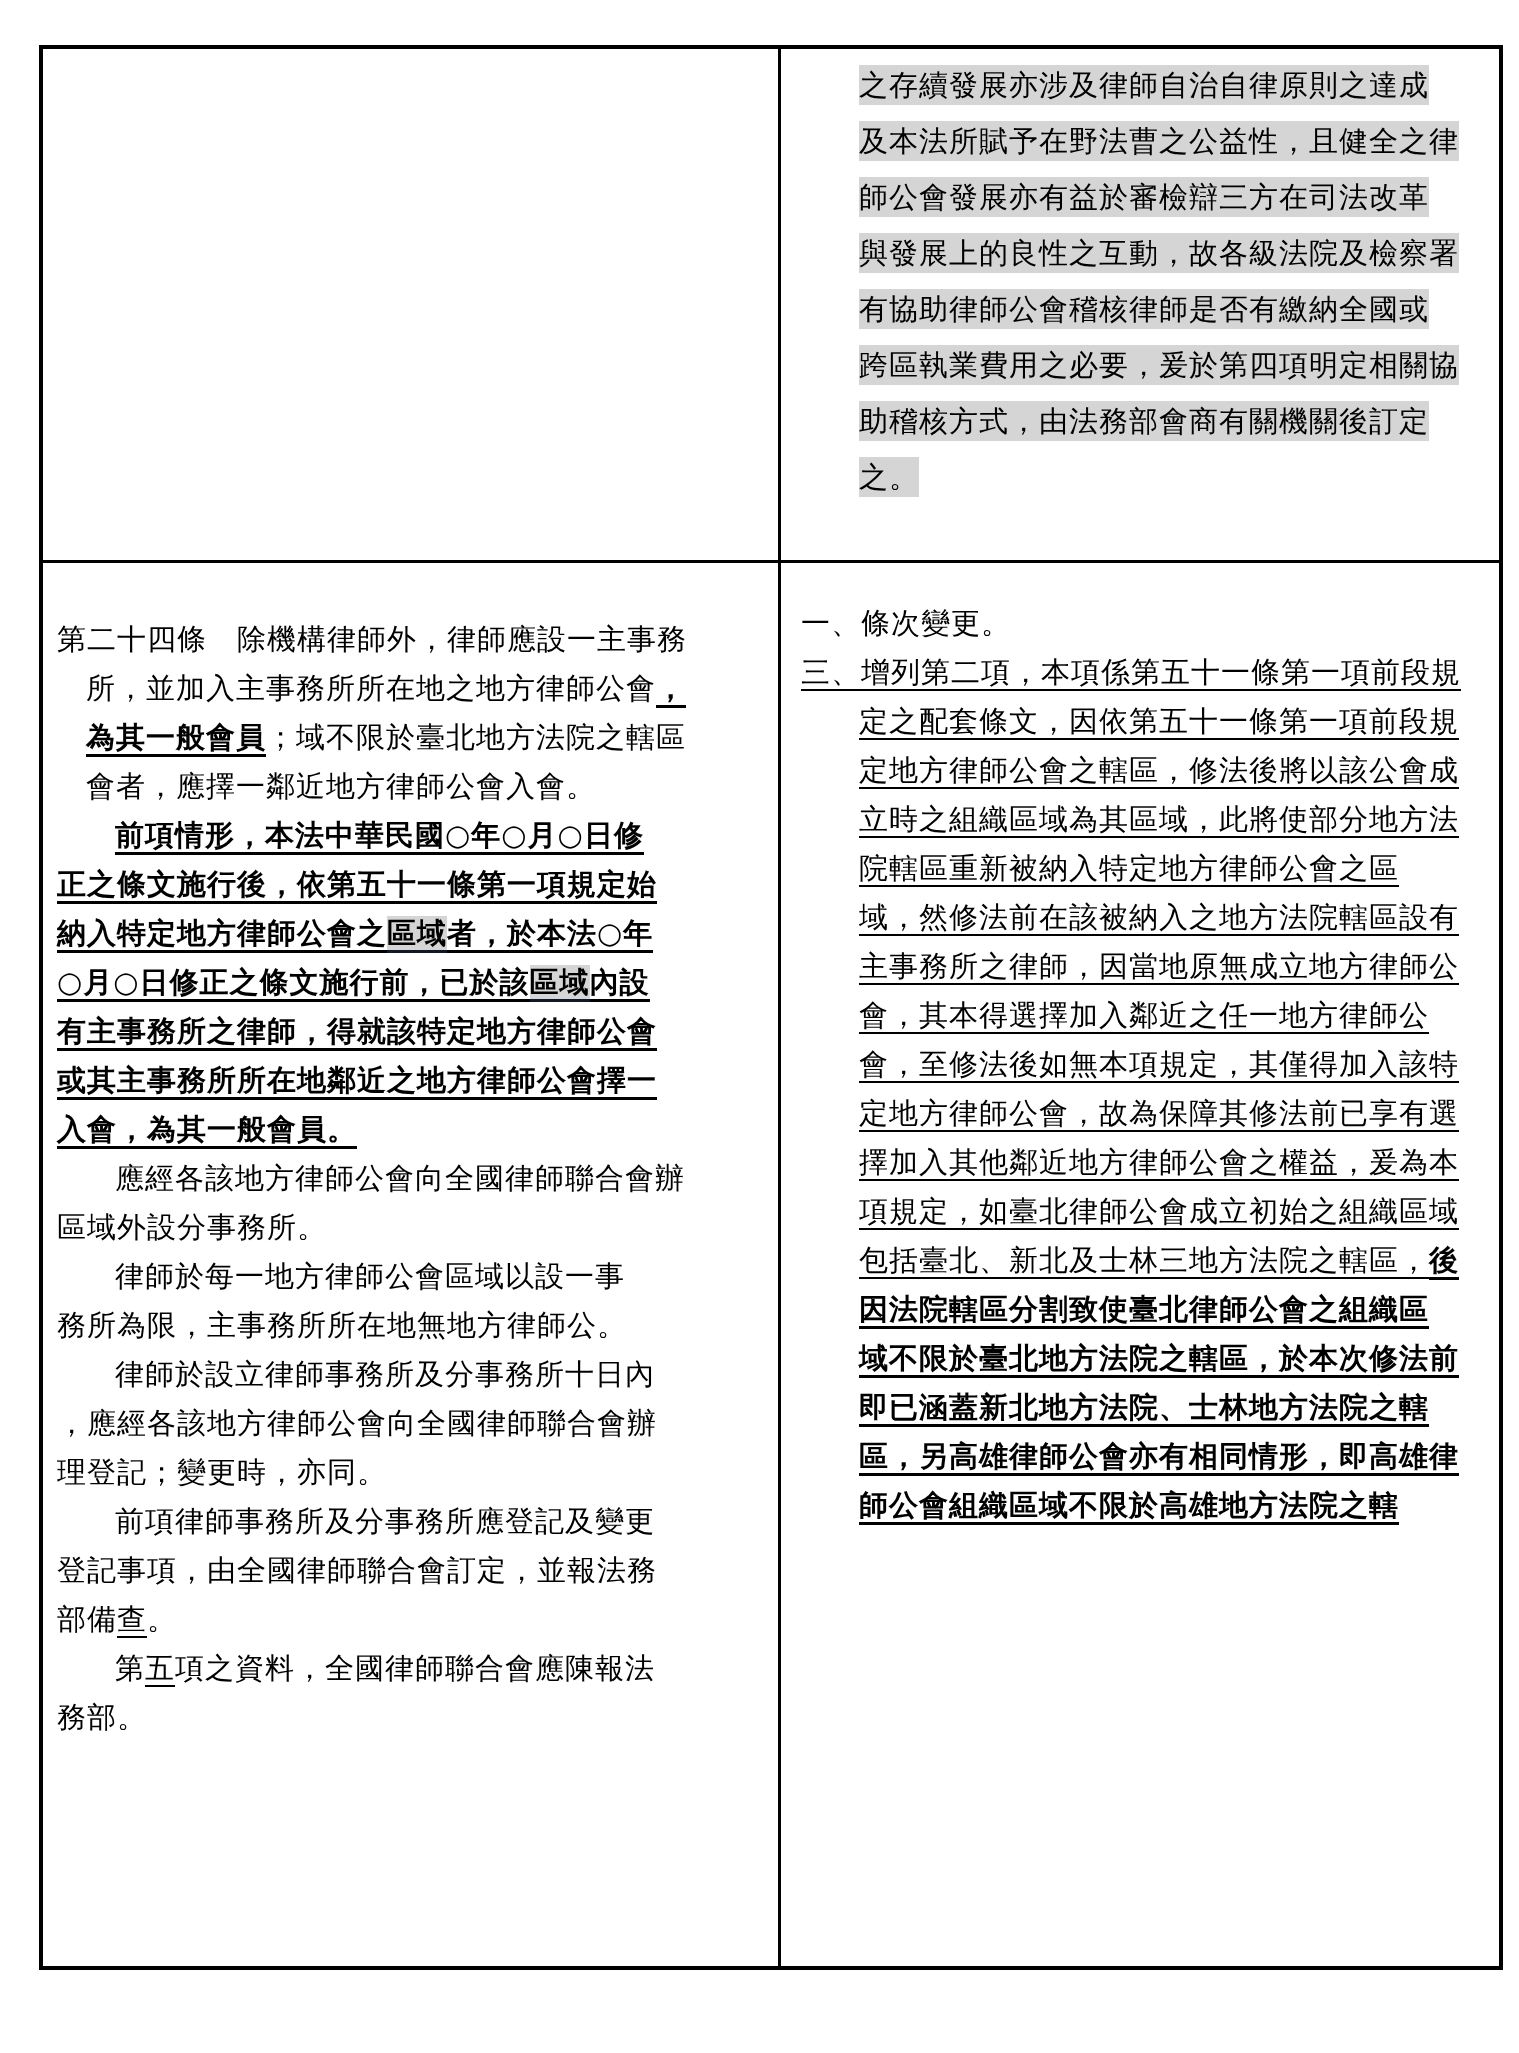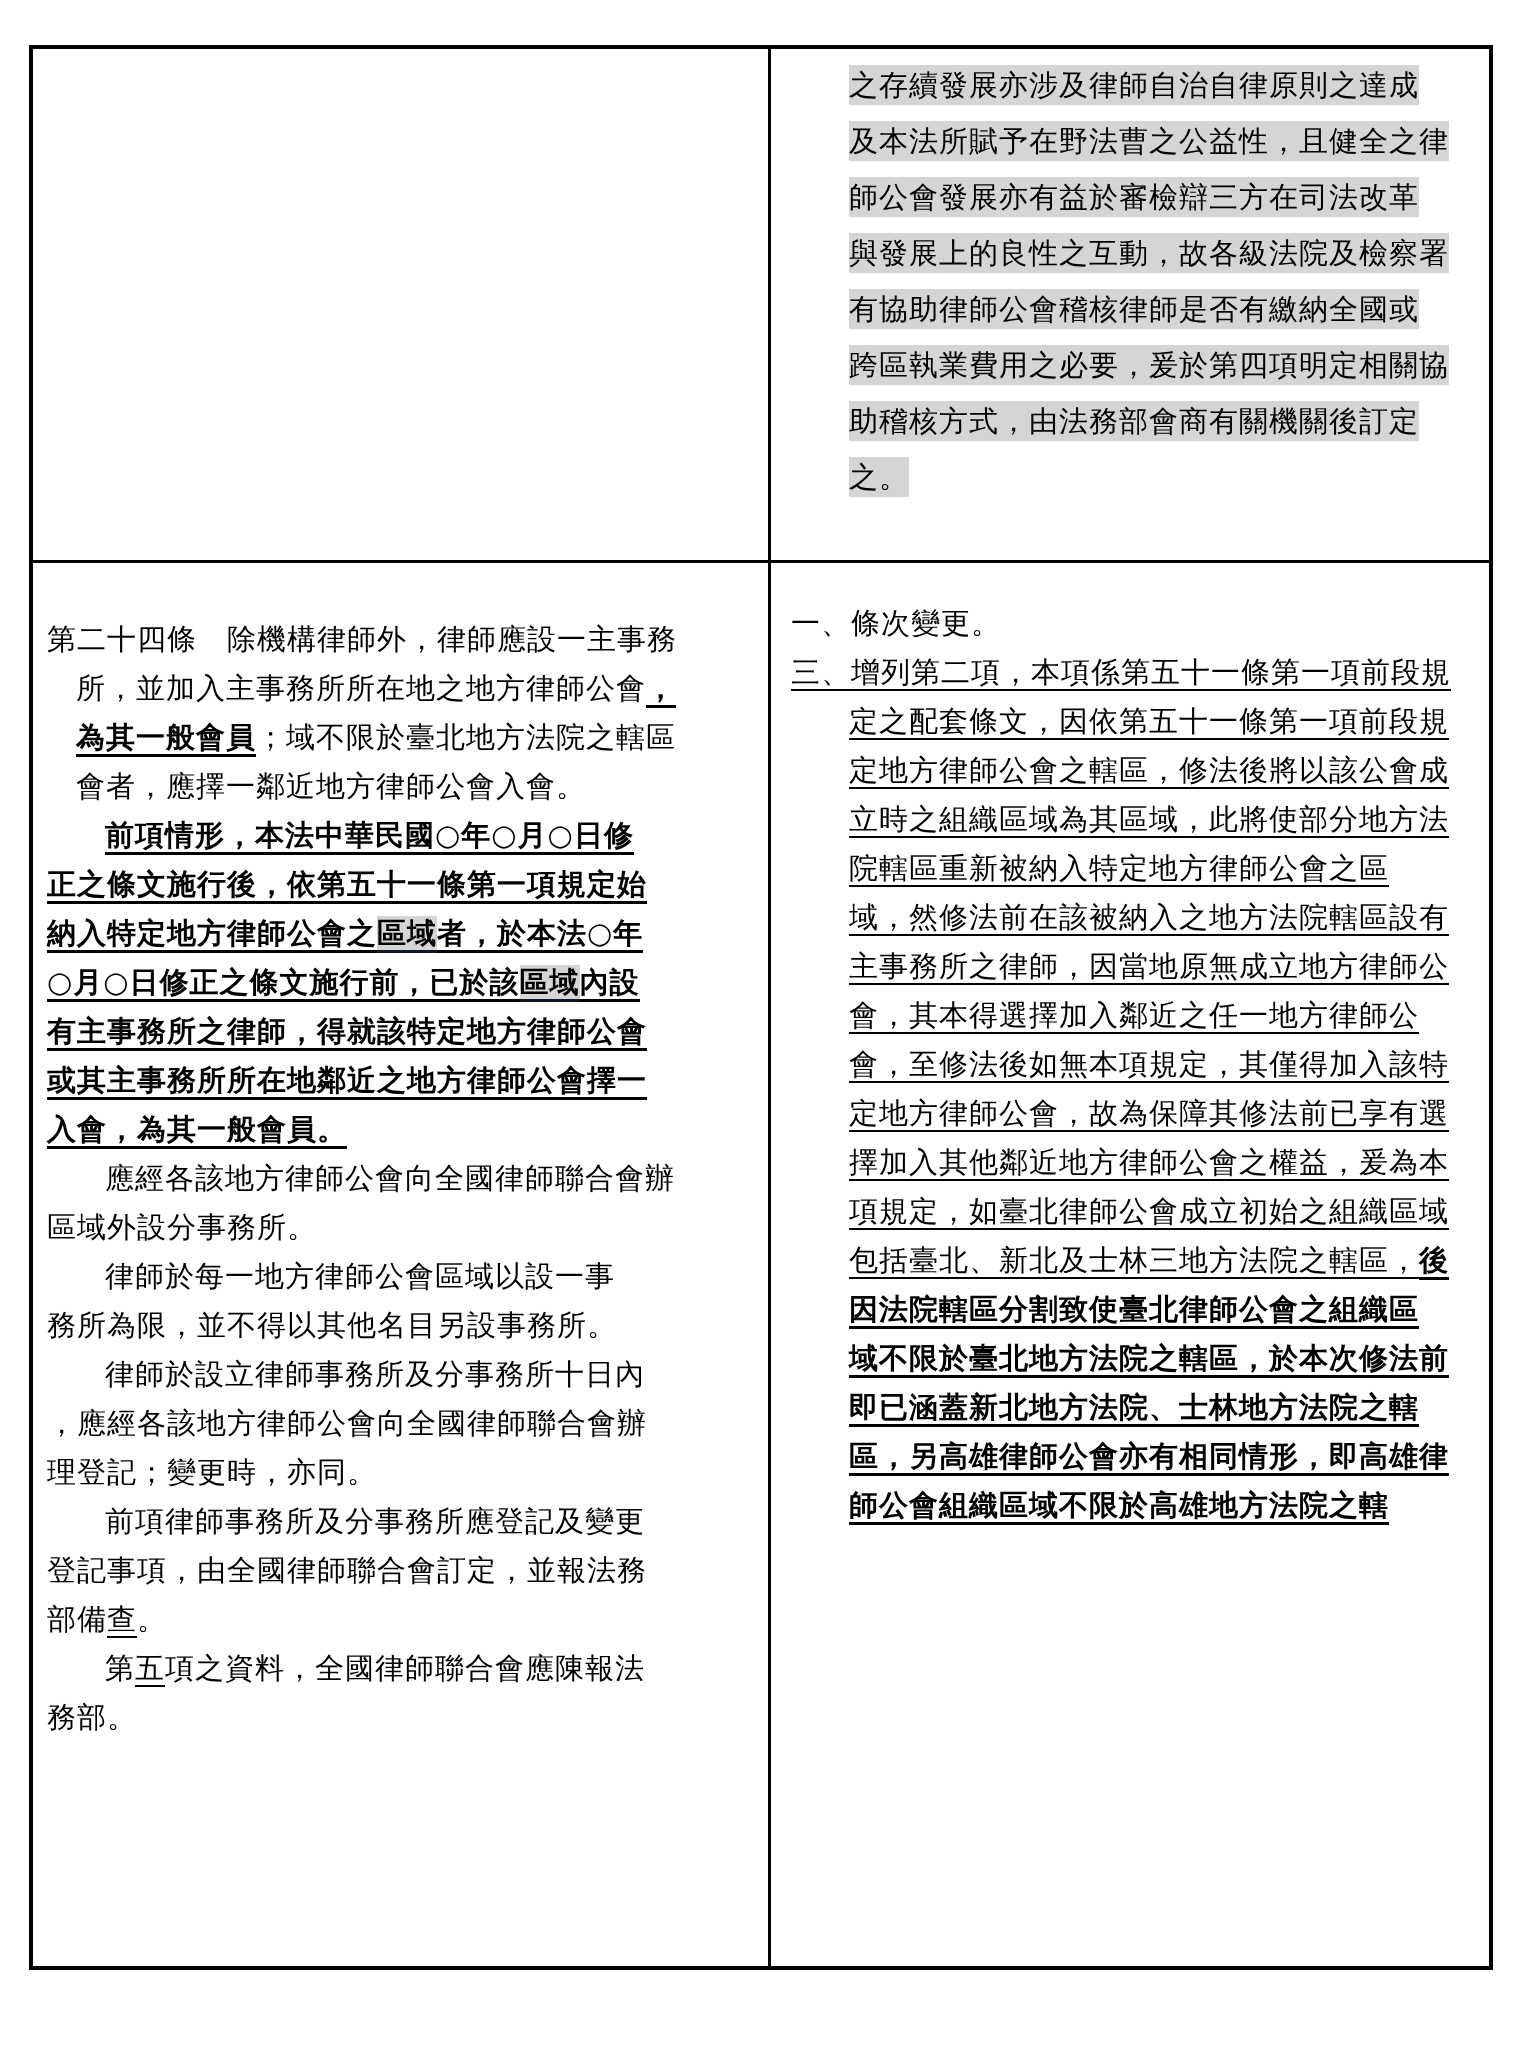--- a/index.html
+++ b/index.html
@@ -2,21 +2,21 @@
 <html><head>
 <meta charset="utf-8">
 <style>
   html,body{margin:0;padding:0;}
   body{
     width:1519px;height:2053px;background:#ffffff;color:#000;
     font-family:"DejaVu Serif","Liberation Serif",serif;
     position:relative;overflow:hidden;
   }
   .table{
-    position:absolute;left:29px;top:45px;width:1464px;height:1925px;
+    position:absolute;left:39px;top:45px;width:1464px;height:1925px;
     border:4px solid #000;box-sizing:border-box;
     display:flex;flex-direction:column;
   }
   .row{display:flex;width:100%;box-sizing:border-box;}
   .row1{height:514px;flex:none;border-bottom:3px solid #000;}
   .row2{flex:1;}
   .cell{box-sizing:border-box;overflow:hidden;font-size:29px;letter-spacing:1px;}
   .cell-left{width:738px;flex:none;border-right:3px solid #000;}
   .cell-right{flex:1;}
   .r1-left{}
@@ -58,21 +58,21 @@
         <div class="p-body"><span class="bu" style="white-space: pre-wrap;">前項情形，本法中華民國○年○月○日修
 正之條文施行後，依第五十一條第一項規定始
 納入特定地方律師公會之</span><span class="buh" style="white-space: pre-wrap; background-color: rgb(213, 213, 213);">區域</span><span class="bu" style="white-space: pre-wrap;">者，於本法○年
 ○月○日修正之條文施行前，已於該</span><span class="buh" style="white-space: pre-wrap; background-color: rgb(213, 213, 213);">區域</span><span class="bu" style="white-space: pre-wrap;">內設
 有主事務所之律師，得就該特定地方律師公會
 或其主事務所所在地鄰近之地方律師公會擇一
 入會，為其一般會員。</span></div>
         <div class="p-body"><span style="white-space: pre-wrap;">應經各該地方律師公會向全國律師聯合會辦
 區域外設分事務所。</span></div>
         <div class="p-body"><span style="white-space: pre-wrap;">律師於每一地方律師公會區域以設一事
-務所為限，並不得以其他名目另設事務所。</span></div>
+務所為限，主事務所所在地無地方律師公。</span></div>
         <div class="p-body"><span style="white-space: pre-wrap;">律師於設立律師事務所及分事務所十日內
 ，應經各該地方律師公會向全國律師聯合會辦
 理登記；變更時，亦同。</span></div>
         <div class="p-body"><span style="white-space: pre-wrap;">前項律師事務所及分事務所應登記及變更
 登記事項，由全國律師聯合會訂定，並報法務
 部備</span><span class="u" style="white-space: pre-wrap;">查</span><span style="white-space: pre-wrap;">。</span></div>
         <div class="p-body"><span style="white-space: pre-wrap;">第</span><span class="u" style="white-space: pre-wrap;">五</span><span style="white-space: pre-wrap;">項之資料，全國律師聯合會應陳報法
 務部。</span></div>
       </div>
     <div class="cell cell-right r2-right" id="right-col">

